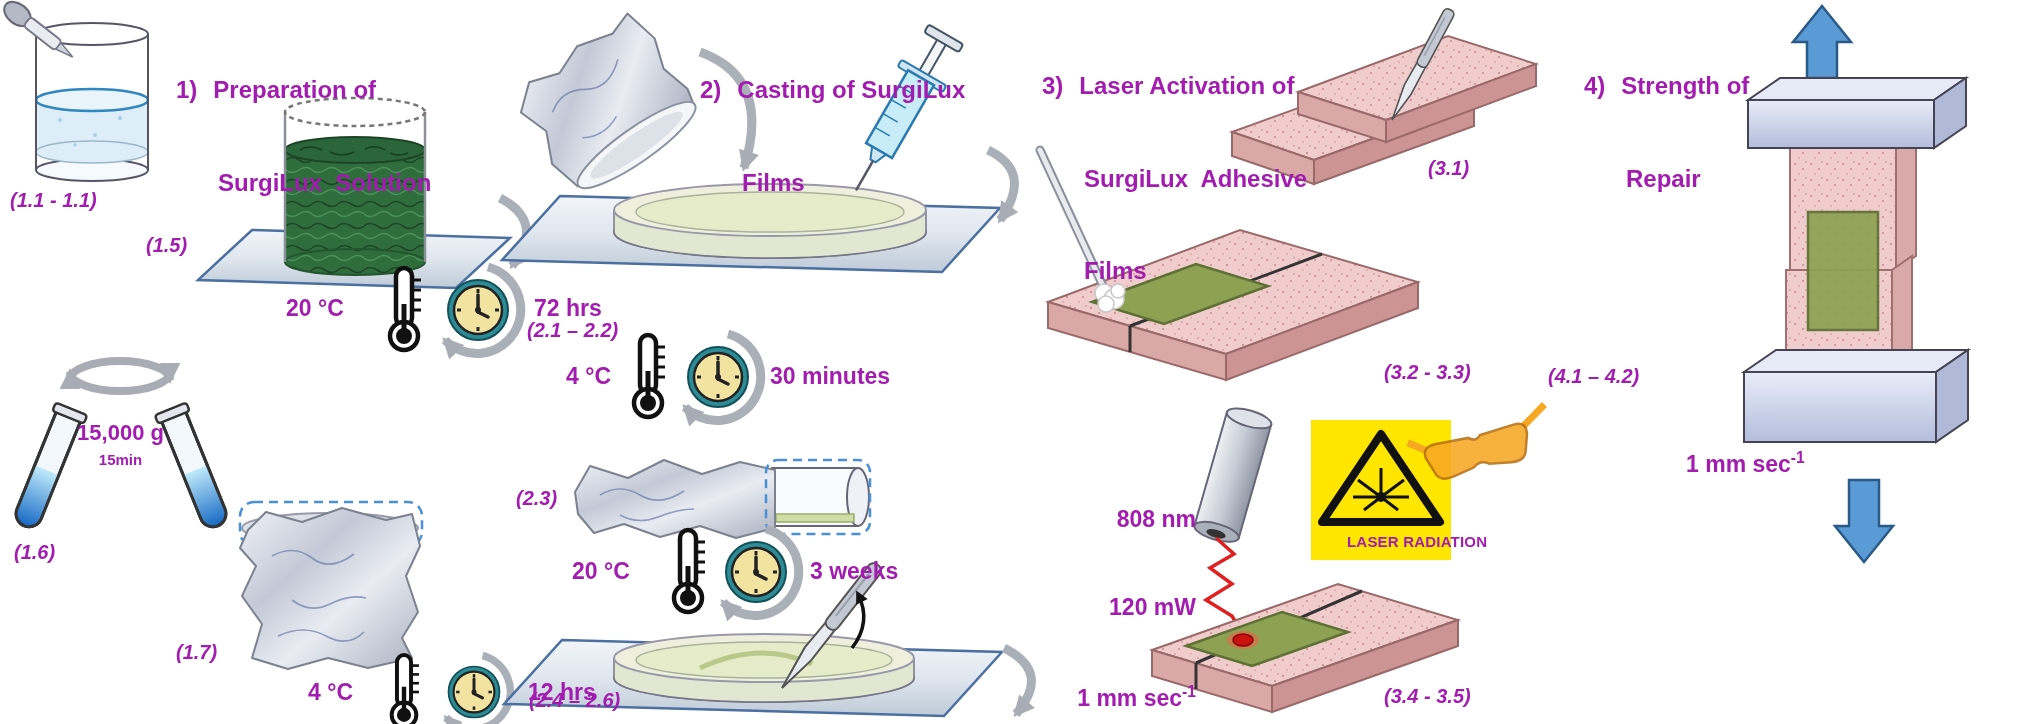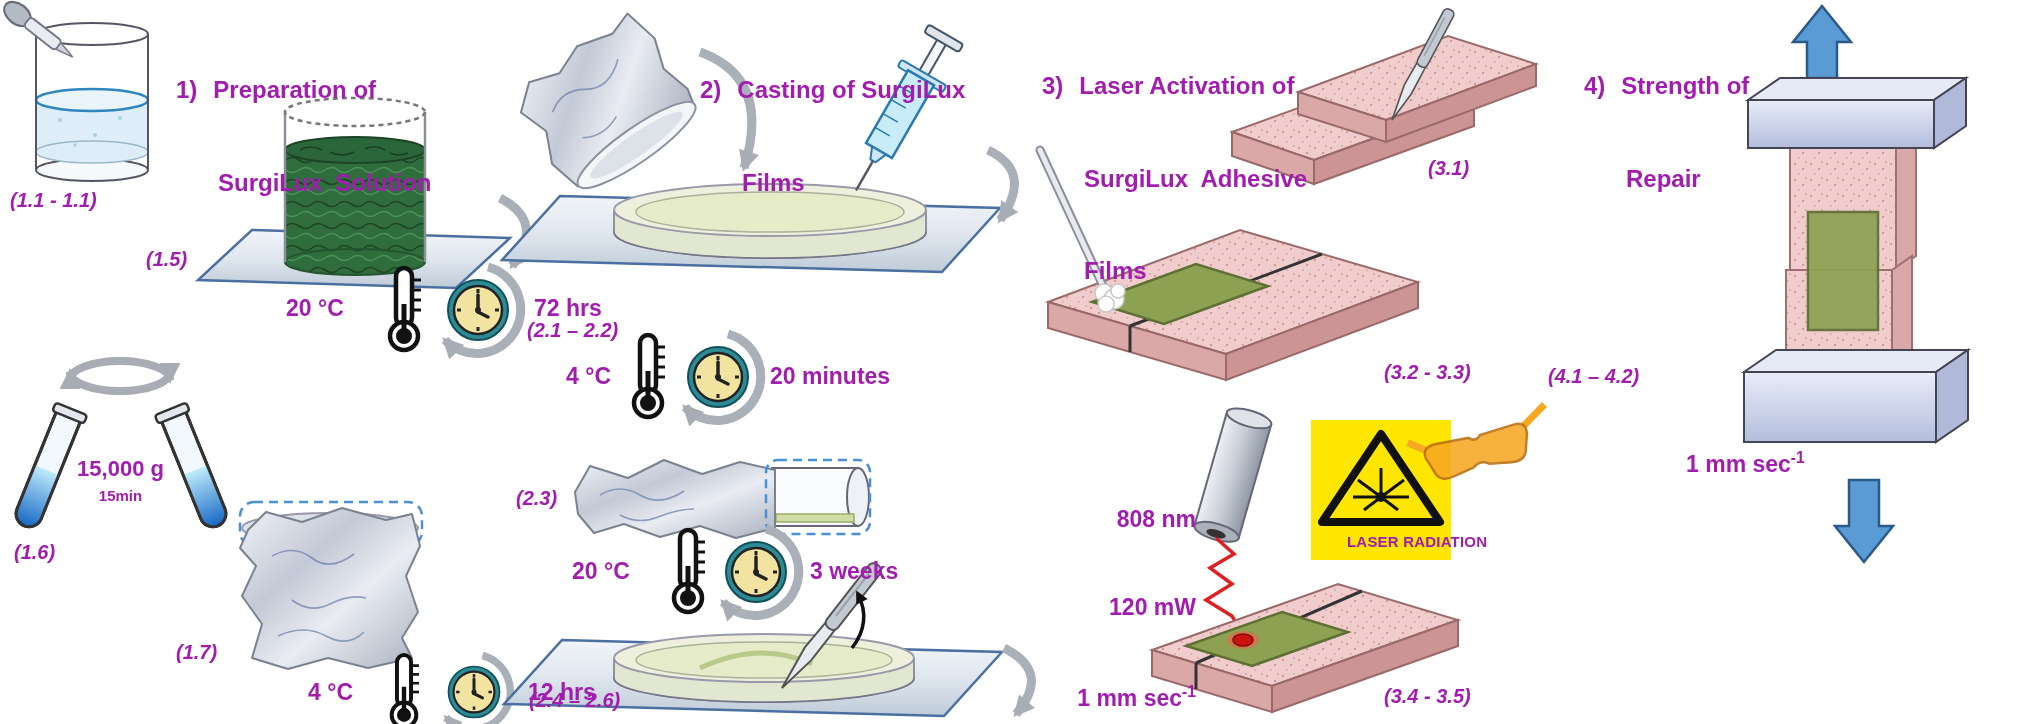--- a/index.html
+++ b/index.html
@@ -4,21 +4,21 @@
 <style>
   * { margin:0; padding:0; box-sizing:border-box; }
   html,body { background:#fff; font-family:"Liberation Sans", sans-serif; }
   .canvas { position:relative; width:2025px; height:724px; background:#fff; overflow:hidden; }
   .art { position:absolute; left:0; top:0; }
   .t { position:absolute; font-weight:bold; color:#a21caf; font-size:23px; line-height:1.28; white-space:pre; }
   .heading { font-size:24px; }
   .heading .num { margin-right:16px; }
   .heading .ind { padding-left:42px; }
   .lbl { font-style:italic; font-size:20px; }
-  .ctr { text-align:center;margin-top:36px; }
+  .ctr { text-align:center; }
   .rt { text-align:right; }
   .warn { font-size:15px; text-align:center; letter-spacing:.2px;padding-left:36px; }
   sup { font-size:.68em; }
 </style>
 </head>
 <body>
 
 <div class="canvas">
 
 <svg class="art" width="2025" height="724" viewBox="0 0 2025 724">
@@ -306,39 +306,39 @@
   </g>
 </svg>
 
 <div class="t lbl" style="left:10px; top:188px">(1.1 - 1.1)</div>
 
 <div class="t heading" style="left:176px; top:14px">
   <div><span class="num">1)</span><span>Preparation of</span></div>
   <div class="ind">SurgiLux  Solution</div>
 </div>
 
-<div class="t lbl" style="left:146px; top:247px">(1.5)</div>
+<div class="t lbl" style="left:146px; top:233px">(1.5)</div>
 <div class="t" style="left:286px; top:294px">20 °C</div>
 <div class="t" style="left:534px; top:294px">72 hrs</div>
 
 <div class="t ctr" style="left:48px; top:419px; width:145px; font-size:22px">15,000 g</div>
 <div class="t ctr" style="left:48px; top:450px; width:145px; font-size:15px">15min</div>
 <div class="t lbl" style="left:14px; top:540px">(1.6)</div>
 <div class="t lbl" style="left:176px; top:640px">(1.7)</div>
 <div class="t" style="left:308px; top:678px">4 °C</div>
 <div class="t" style="left:528px; top:678px">12 hrs</div>
 
 <div class="t heading" style="left:700px; top:14px">
   <div><span class="num">2)</span><span>Casting of SurgiLux</span></div>
   <div class="ind">Films</div>
 </div>
 
 <div class="t lbl" style="left:527px; top:318px">(2.1 – 2.2)</div>
 <div class="t" style="left:566px; top:362px">4 °C</div>
-<div class="t" style="left:770px; top:362px">20 minutes</div>
+<div class="t" style="left:770px; top:362px">30 minutes</div>
 <div class="t lbl" style="left:516px; top:486px">(2.3)</div>
 <div class="t" style="left:572px; top:557px">20 °C</div>
 <div class="t" style="left:810px; top:557px">3 weeks</div>
 <div class="t lbl" style="left:529px; top:688px">(2.4 – 2.6)</div>
 
 <div class="t heading" style="left:1042px; top:10px">
   <div><span class="num">3)</span><span>Laser Activation of</span></div>
   <div class="ind">SurgiLux  Adhesive</div>
   <div class="ind">Films</div>
 </div>

